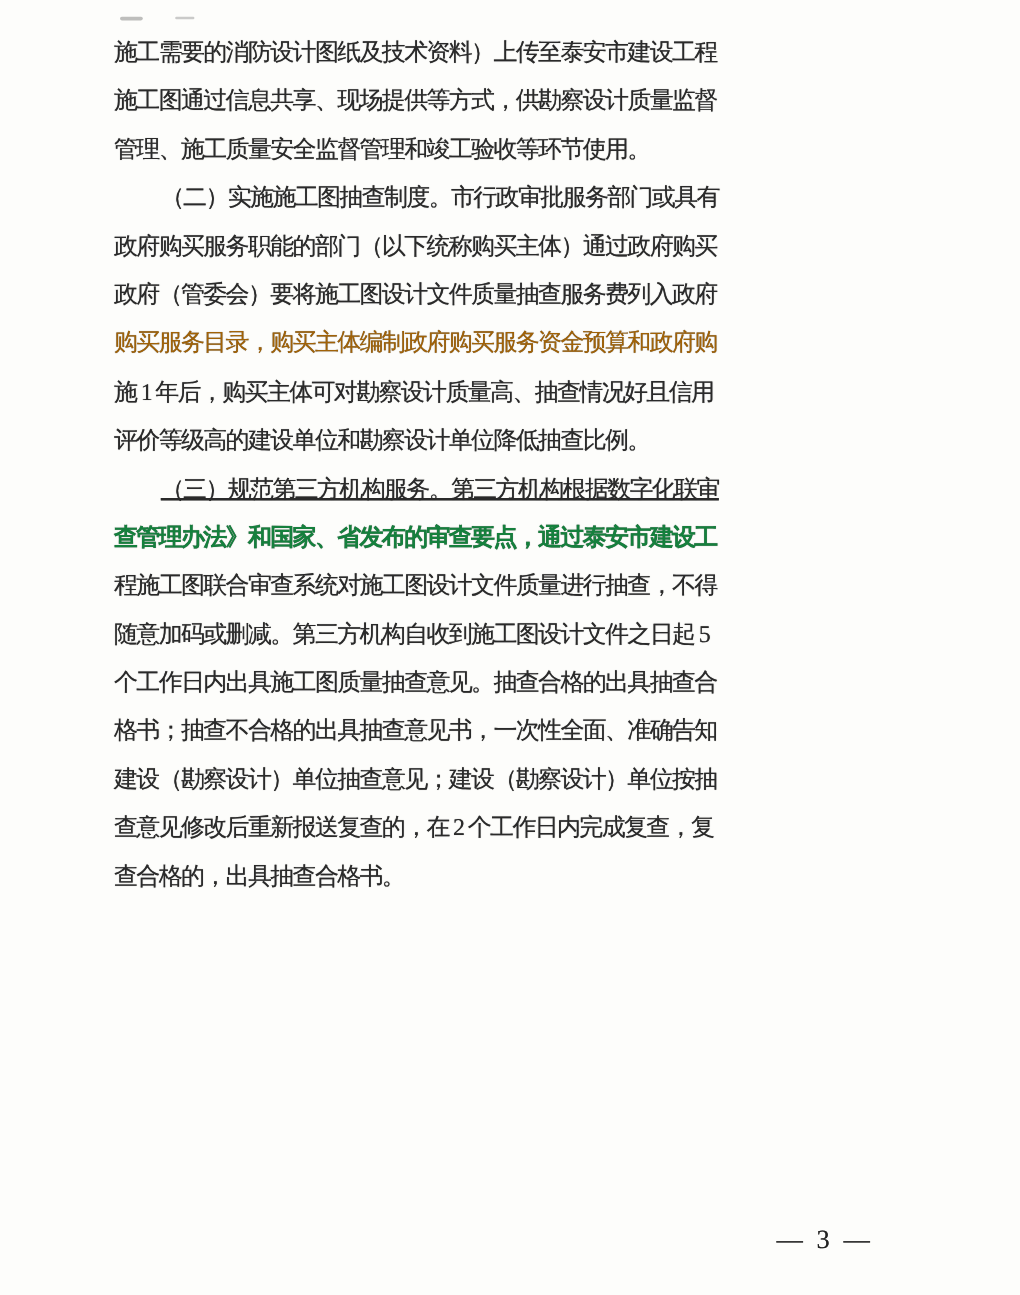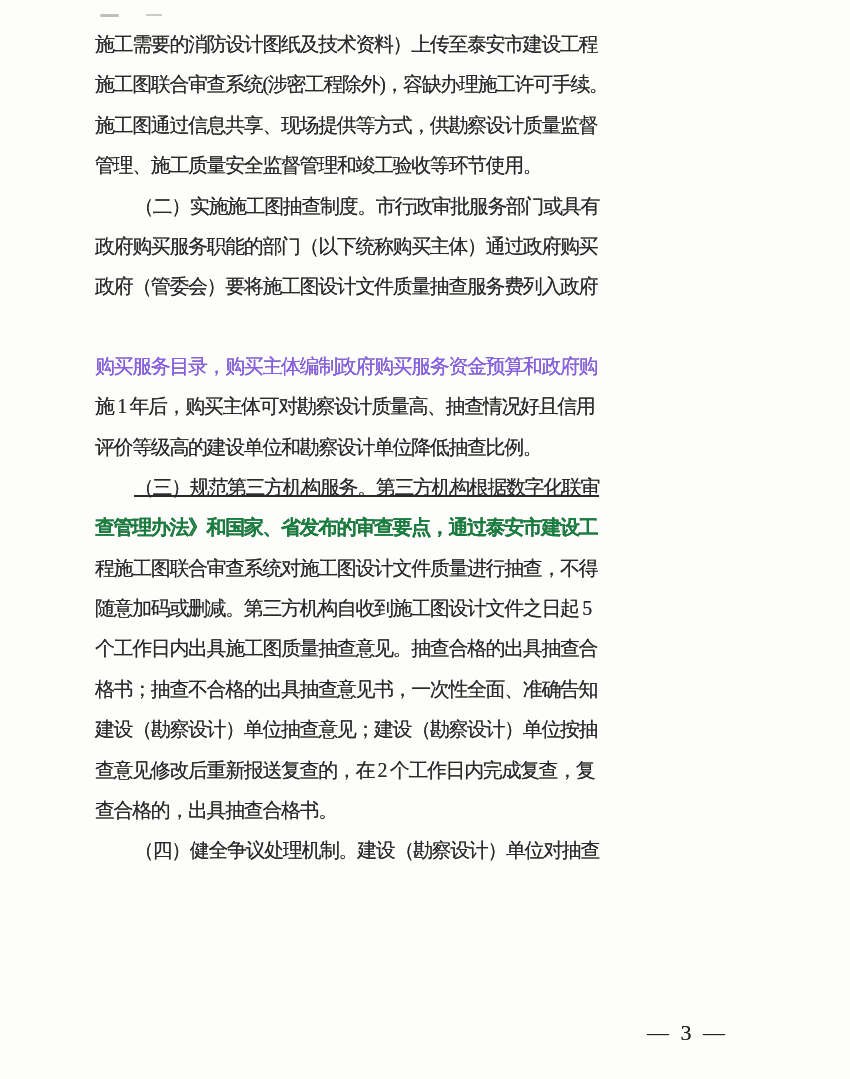--- a/index.html
+++ b/index.html
@@ -63,42 +63,38 @@
 </head>
 <body style="background: rgb(253, 253, 251);">
 
 <div class="page">
   <div class="smudge s1"></div>
   <div class="smudge s2"></div>
 
   <div class="text-block" id="text-block">
       <div class="paragraph">
         <div class="line" style="color: rgb(42, 42, 42);">施工需要的消防设计图纸及技术资料）上传至泰安市建设工程</div>
-        <div class="line" style="color: rgb(42, 42, 42);">施工图联合审查系统(涉密工程除外)，容缺办理施工许可手续。</div>
         <div class="line" style="color: rgb(42, 42, 42);">施工图通过信息共享、现场提供等方式，供勘察设计质量监督</div>
         <div class="line" style="color: rgb(42, 42, 42);">管理、施工质量安全监督管理和竣工验收等环节使用。</div>
       </div>
       <div class="paragraph">
         <div class="line indent" style="color: rgb(42, 42, 42);">（二）实施施工图抽查制度。市行政审批服务部门或具有</div>
         <div class="line" style="color: rgb(42, 42, 42);">政府购买服务职能的部门（以下统称购买主体）通过政府购买</div>
         <div class="line" style="color: rgb(42, 42, 42);">政府（管委会）要将施工图设计文件质量抽查服务费列入政府</div>
-        <div class="line" style="color: #8b5cf6; margin-top: 39px;">购买服务目录，购买主体编制政府购买服务资金预算和政府购</div>
+        <div class="line" style="color: #a16207;">购买服务目录，购买主体编制政府购买服务资金预算和政府购</div>
         <div class="line" style="color: rgb(42, 42, 42);">施 1 年后，购买主体可对勘察设计质量高、抽查情况好且信用</div>
         <div class="line" style="color: rgb(42, 42, 42);">评价等级高的建设单位和勘察设计单位降低抽查比例。</div>
       </div>
       <div class="paragraph">
         <div class="line indent" style="color: rgb(42, 42, 42); text-decoration: underline;">（三）规范第三方机构服务。第三方机构根据数字化联审</div>
         <div class="line" style="color: #15803d; font-weight: bold;">查管理办法》和国家、省发布的审查要点，通过泰安市建设工</div>
         <div class="line" style="color: rgb(42, 42, 42);">程施工图联合审查系统对施工图设计文件质量进行抽查，不得</div>
         <div class="line" style="color: rgb(42, 42, 42);">随意加码或删减。第三方机构自收到施工图设计文件之日起 5</div>
         <div class="line" style="color: rgb(42, 42, 42);">个工作日内出具施工图质量抽查意见。抽查合格的出具抽查合</div>
         <div class="line" style="color: rgb(42, 42, 42);">格书；抽查不合格的出具抽查意见书，一次性全面、准确告知</div>
         <div class="line" style="color: rgb(42, 42, 42);">建设（勘察设计）单位抽查意见；建设（勘察设计）单位按抽</div>
         <div class="line" style="color: rgb(42, 42, 42);">查意见修改后重新报送复查的，在 2 个工作日内完成复查，复</div>
         <div class="line" style="color: rgb(42, 42, 42);">查合格的，出具抽查合格书。</div>
       </div>
-      <div class="paragraph">
-        <div class="line indent" style="color: rgb(42, 42, 42);">（四）健全争议处理机制。建设（勘察设计）单位对抽查</div>
-      </div>
     </div>
 
   <div class="page-number">— 3 —</div>
 </div>
 
 </body></html>

